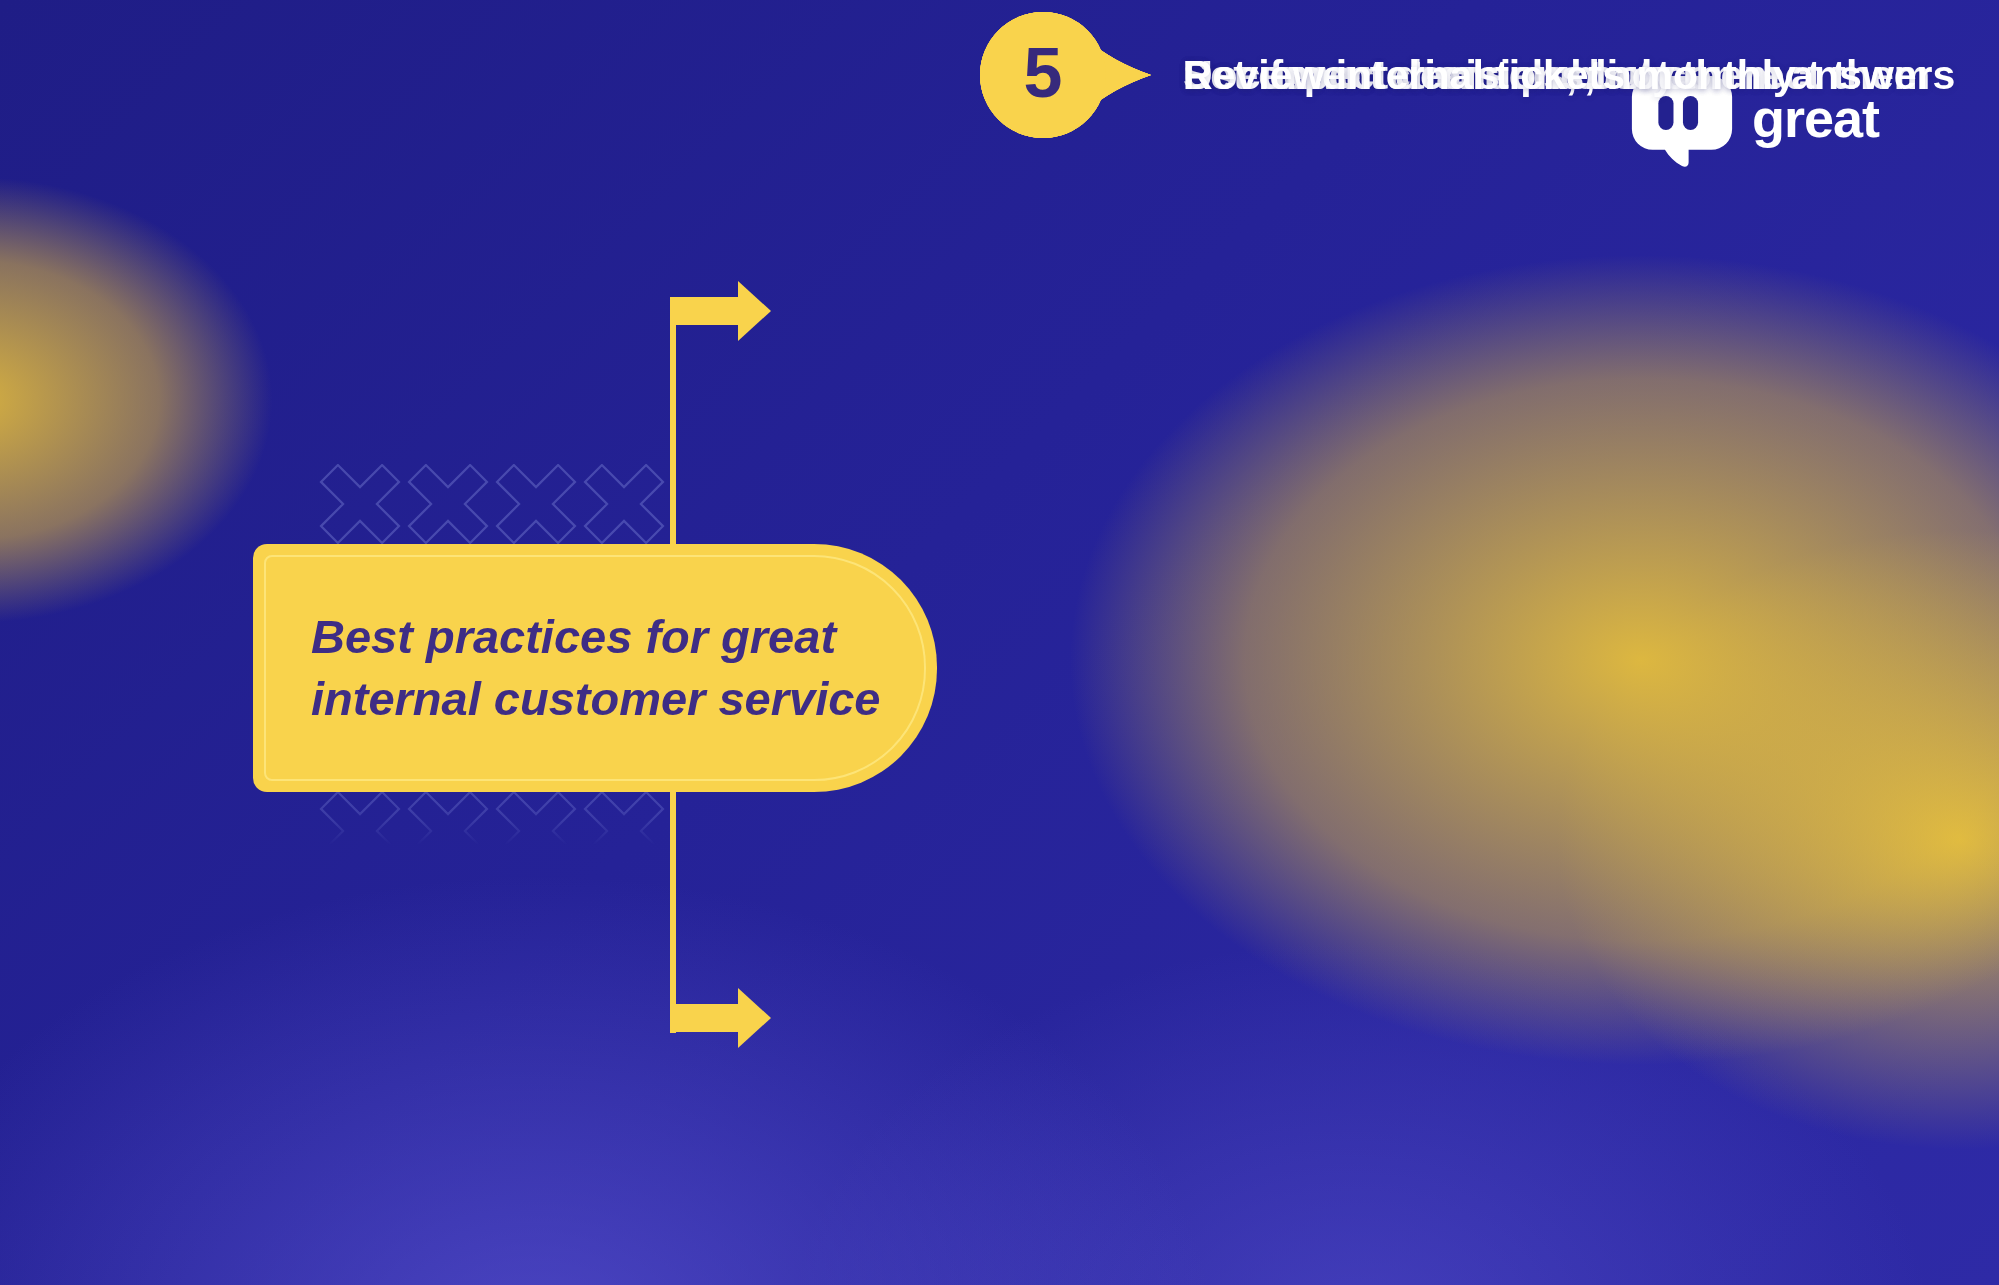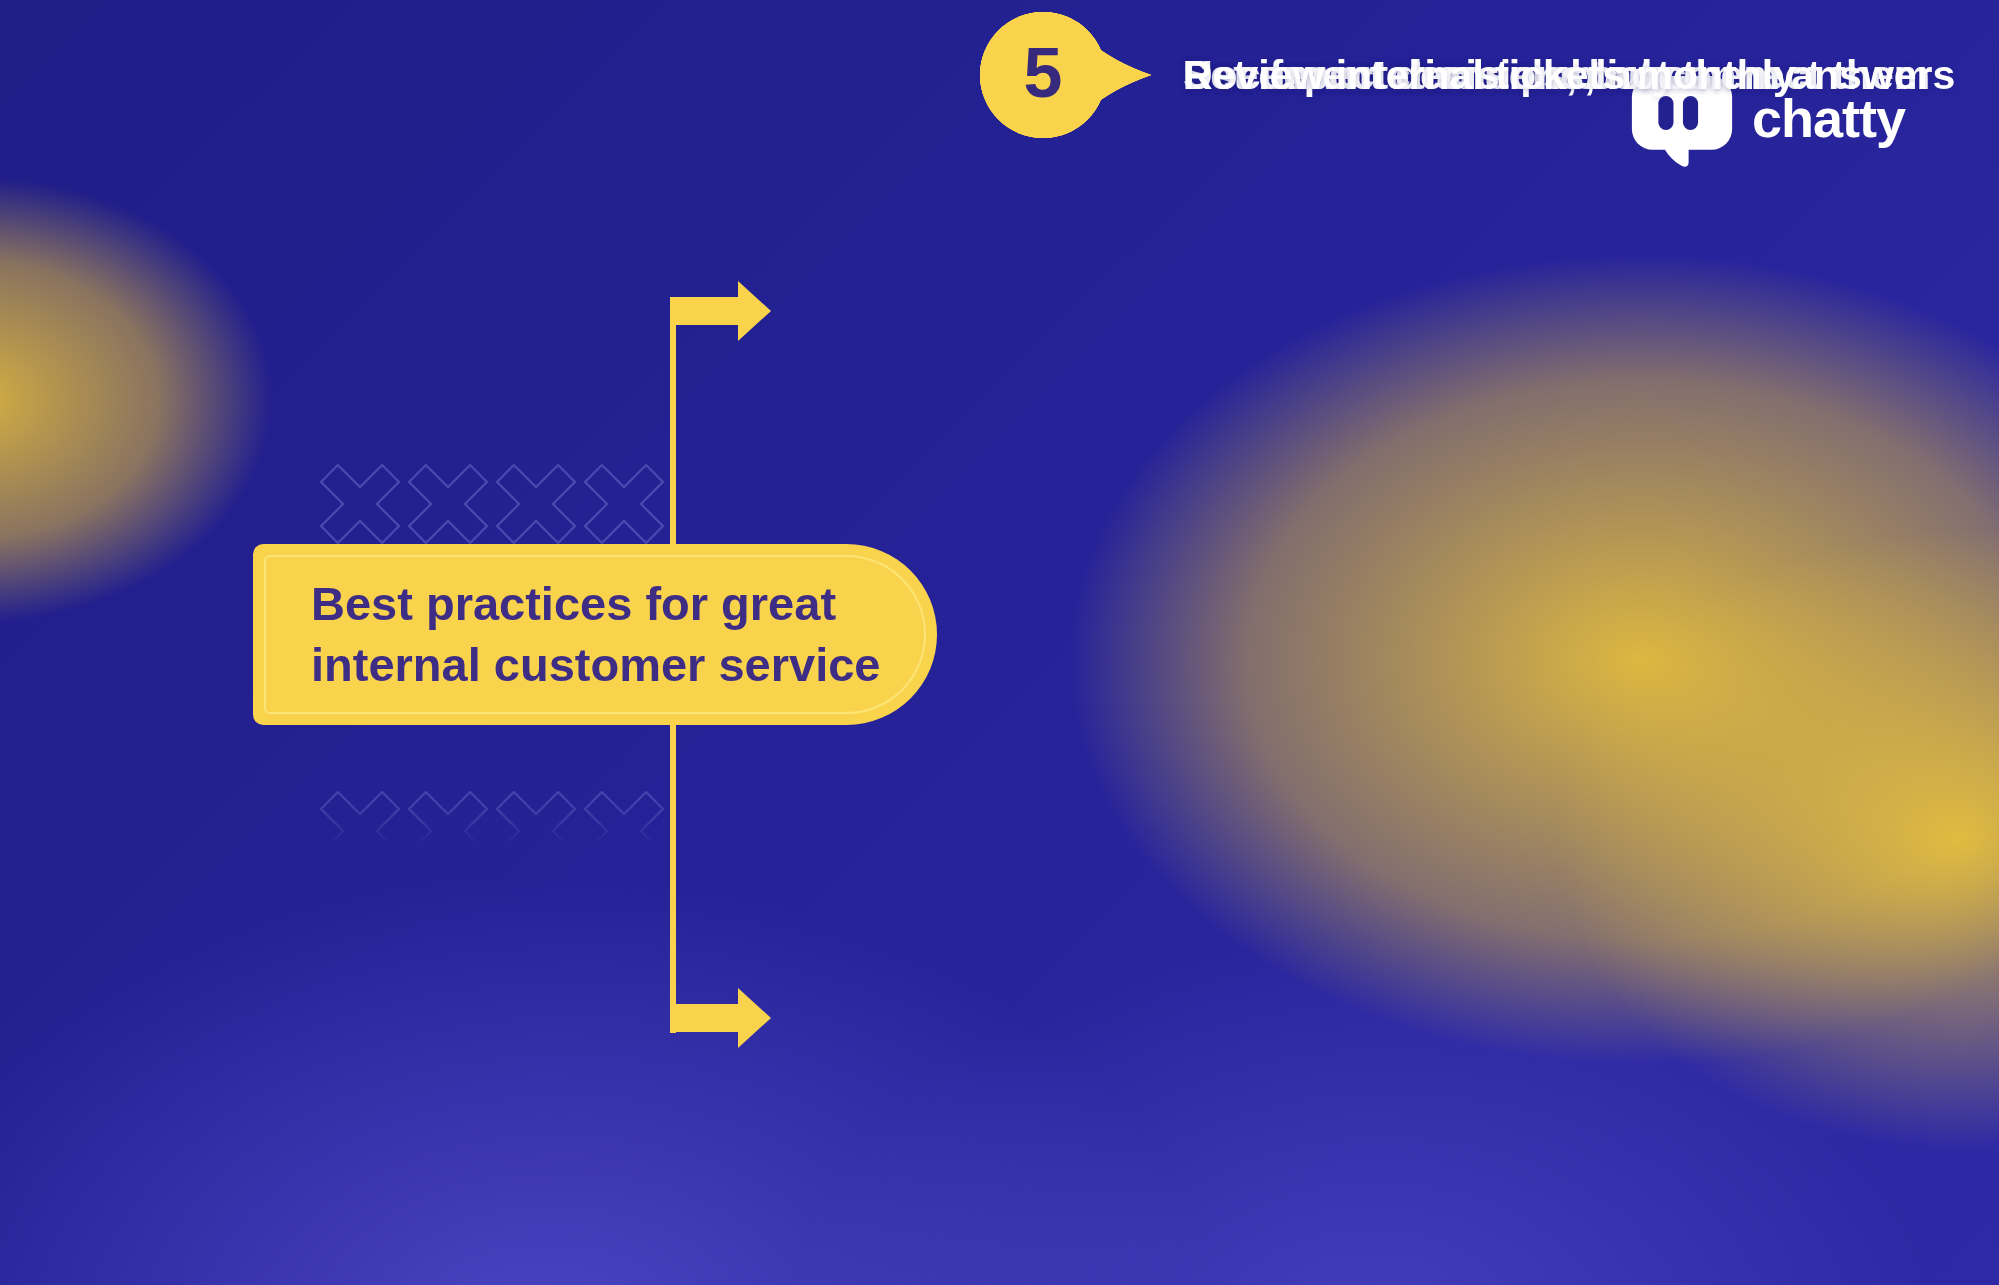--- a/index.html
+++ b/index.html
@@ -25,22 +25,22 @@
   .abar.top{top:297px;} .ahead.top{top:281px;}
   .abar.bot{top:1004px;} .ahead.bot{top:988px;}
   
   .xrow{position:absolute;left:316px;width:352px;height:80px;}
   .xrow.top{top:464px;}
   .xrow.bot{top:791px;
     -webkit-mask-image:linear-gradient(180deg,rgba(0,0,0,.9) 0%,rgba(0,0,0,.6) 38%,rgba(0,0,0,0) 68%);
             mask-image:linear-gradient(180deg,rgba(0,0,0,.9) 0%,rgba(0,0,0,.6) 38%,rgba(0,0,0,0) 68%);}
   .xrow polygon{fill:none;stroke:#7b82d6;stroke-opacity:.42;stroke-width:2.2;}
   
-  .title-box{position:absolute;left:253px;top:544px;width:684px;height:181px;
-             background:#F9D34C;border-radius:14px 123px 123px 14px;}
+  .title-box{position:absolute;left:253px;top:544px;width:684px;height:248px;
+             background:#F9D34C;border-radius:14px 123px 123px 14px;font-style:italic;}
   .title-inner{position:absolute;inset:11px;border:2px solid rgba(253,233,134,0.75);
                border-radius:8px 112px 112px 8px;pointer-events:none;}
   .title-box h1{position:absolute;left:58px;top:50%;transform:translateY(-50%);margin:0;
                 max-width:585px;font-size:47px;line-height:1.31;font-weight:700;color:#3E2D85;}
   
   .item{position:absolute;left:975px;width:1000px;height:150px;}
   .item:nth-of-type(1){top:276px;}
   .item:nth-of-type(2){top:443px;}
   .item:nth-of-type(3){top:610px;}
   .item:nth-of-type(4){top:777px;}
@@ -62,21 +62,21 @@
 <body>
 
 <div class="canvas">
 
   <div class="logo">
     <svg width="104" height="94" viewBox="0 0 110 99">
       <path fill="#ffffff" d="M24,2 h62 a22,22 0 0 1 22,22 v34 a22,22 0 0 1 -22,22 h-24 v13 c0,4 -3,6 -7,4 c-8,-4 -14,-10 -18,-17 h-13 a22,22 0 0 1 -22,-22 v-34 a22,22 0 0 1 22,-22 z"></path>
       <rect x="30" y="23" width="16" height="36" rx="8" fill="#23218F"></rect>
       <rect x="56" y="23" width="16" height="36" rx="8" fill="#23218F"></rect>
     </svg>
-    <span class="logo-text">chatty</span>
+    <span class="logo-text">great</span>
   </div>
 
   <svg class="xrow top" viewBox="0 0 352 80">
     <g transform="translate(44,40)">
         <polygon points="-22.1,-39 0,-16.9 22.1,-39 39,-22.1 16.9,0 39,22.1 22.1,39 0,16.9 -22.1,39 -39,22.1 -16.9,0 -39,-22.1"></polygon>
       </g>
     <g transform="translate(132,40)">
         <polygon points="-22.1,-39 0,-16.9 22.1,-39 39,-22.1 16.9,0 39,22.1 22.1,39 0,16.9 -22.1,39 -39,22.1 -16.9,0 -39,-22.1"></polygon>
       </g>
     <g transform="translate(220,40)">

